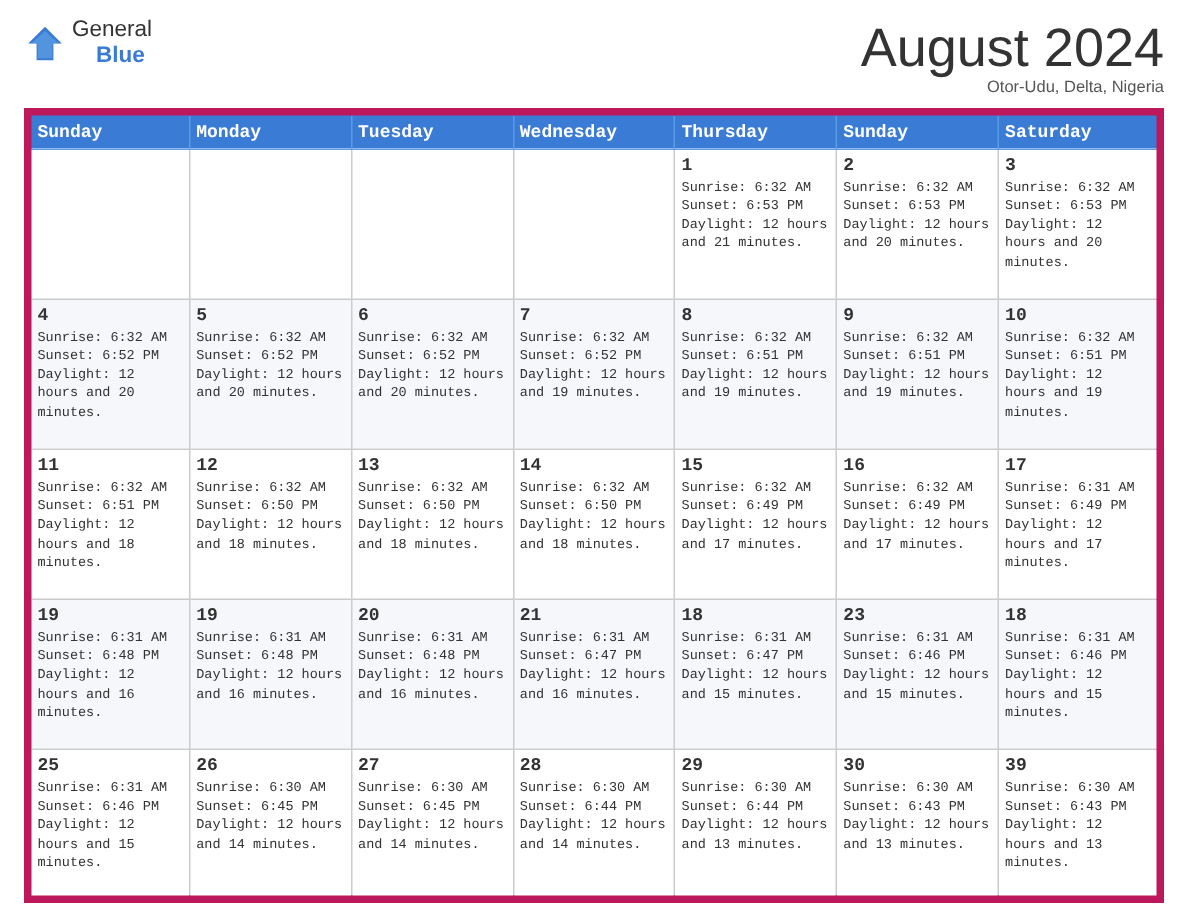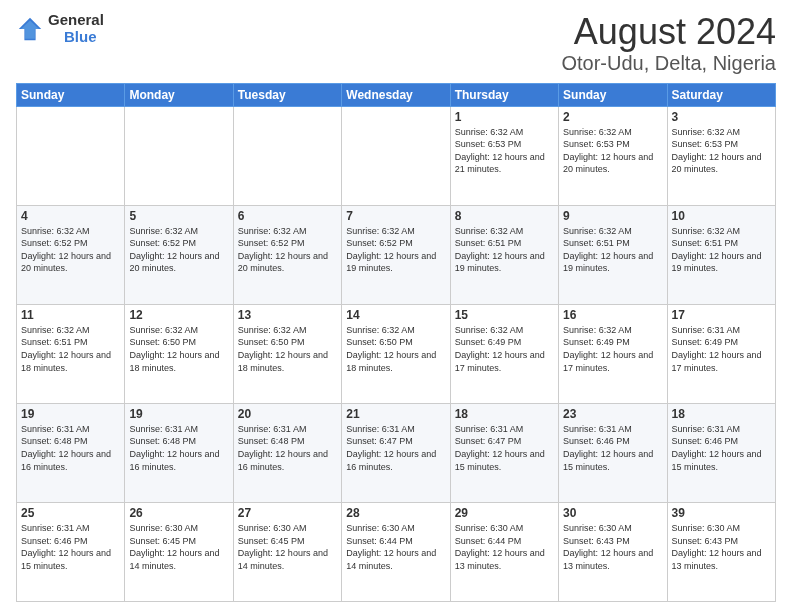--- a/index.html
+++ b/index.html
@@ -28,21 +28,21 @@
       align-items: center;
       gap: 4px;
     }
     .logo-text {
       display: flex;
       flex-direction: column;
       line-height: 1.1;
     }
     .logo-general {
       font-size: 15px;
-      font-weight: bold;
+      font-weight: normal;
       color: #333;
     }
     .logo-blue {
       font-size: 15px;
       font-weight: bold;
       color: #3a7bd5;
       margin-left: 16px;
     }
     .logo-icon {
       width: 28px;
@@ -51,29 +51,30 @@
     .title-section {
       text-align: right;
     }
     .month-title {
       font-size: 36px;
       font-weight: normal;
       color: #333;
       line-height: 1.1;
     }
     .location {
-      font-size: 20px;
+      font-size: 11px;
       color: #555;
     }
     .calendar {
       flex: 1;
-      border: 1px solid #be185d;
+      border: 5px solid #be185d;
       border-collapse: collapse;
       width: 100%;
       table-layout: fixed;
+      font-family: Liberation Mono, monospace;
     }
     .calendar th {
       background: #3a7bd5;
       color: #fff;
       font-size: 12px;
       font-weight: bold;
       padding: 4px 4px;
       text-align: left;
       border: 1px solid #5a9be5;
     }

